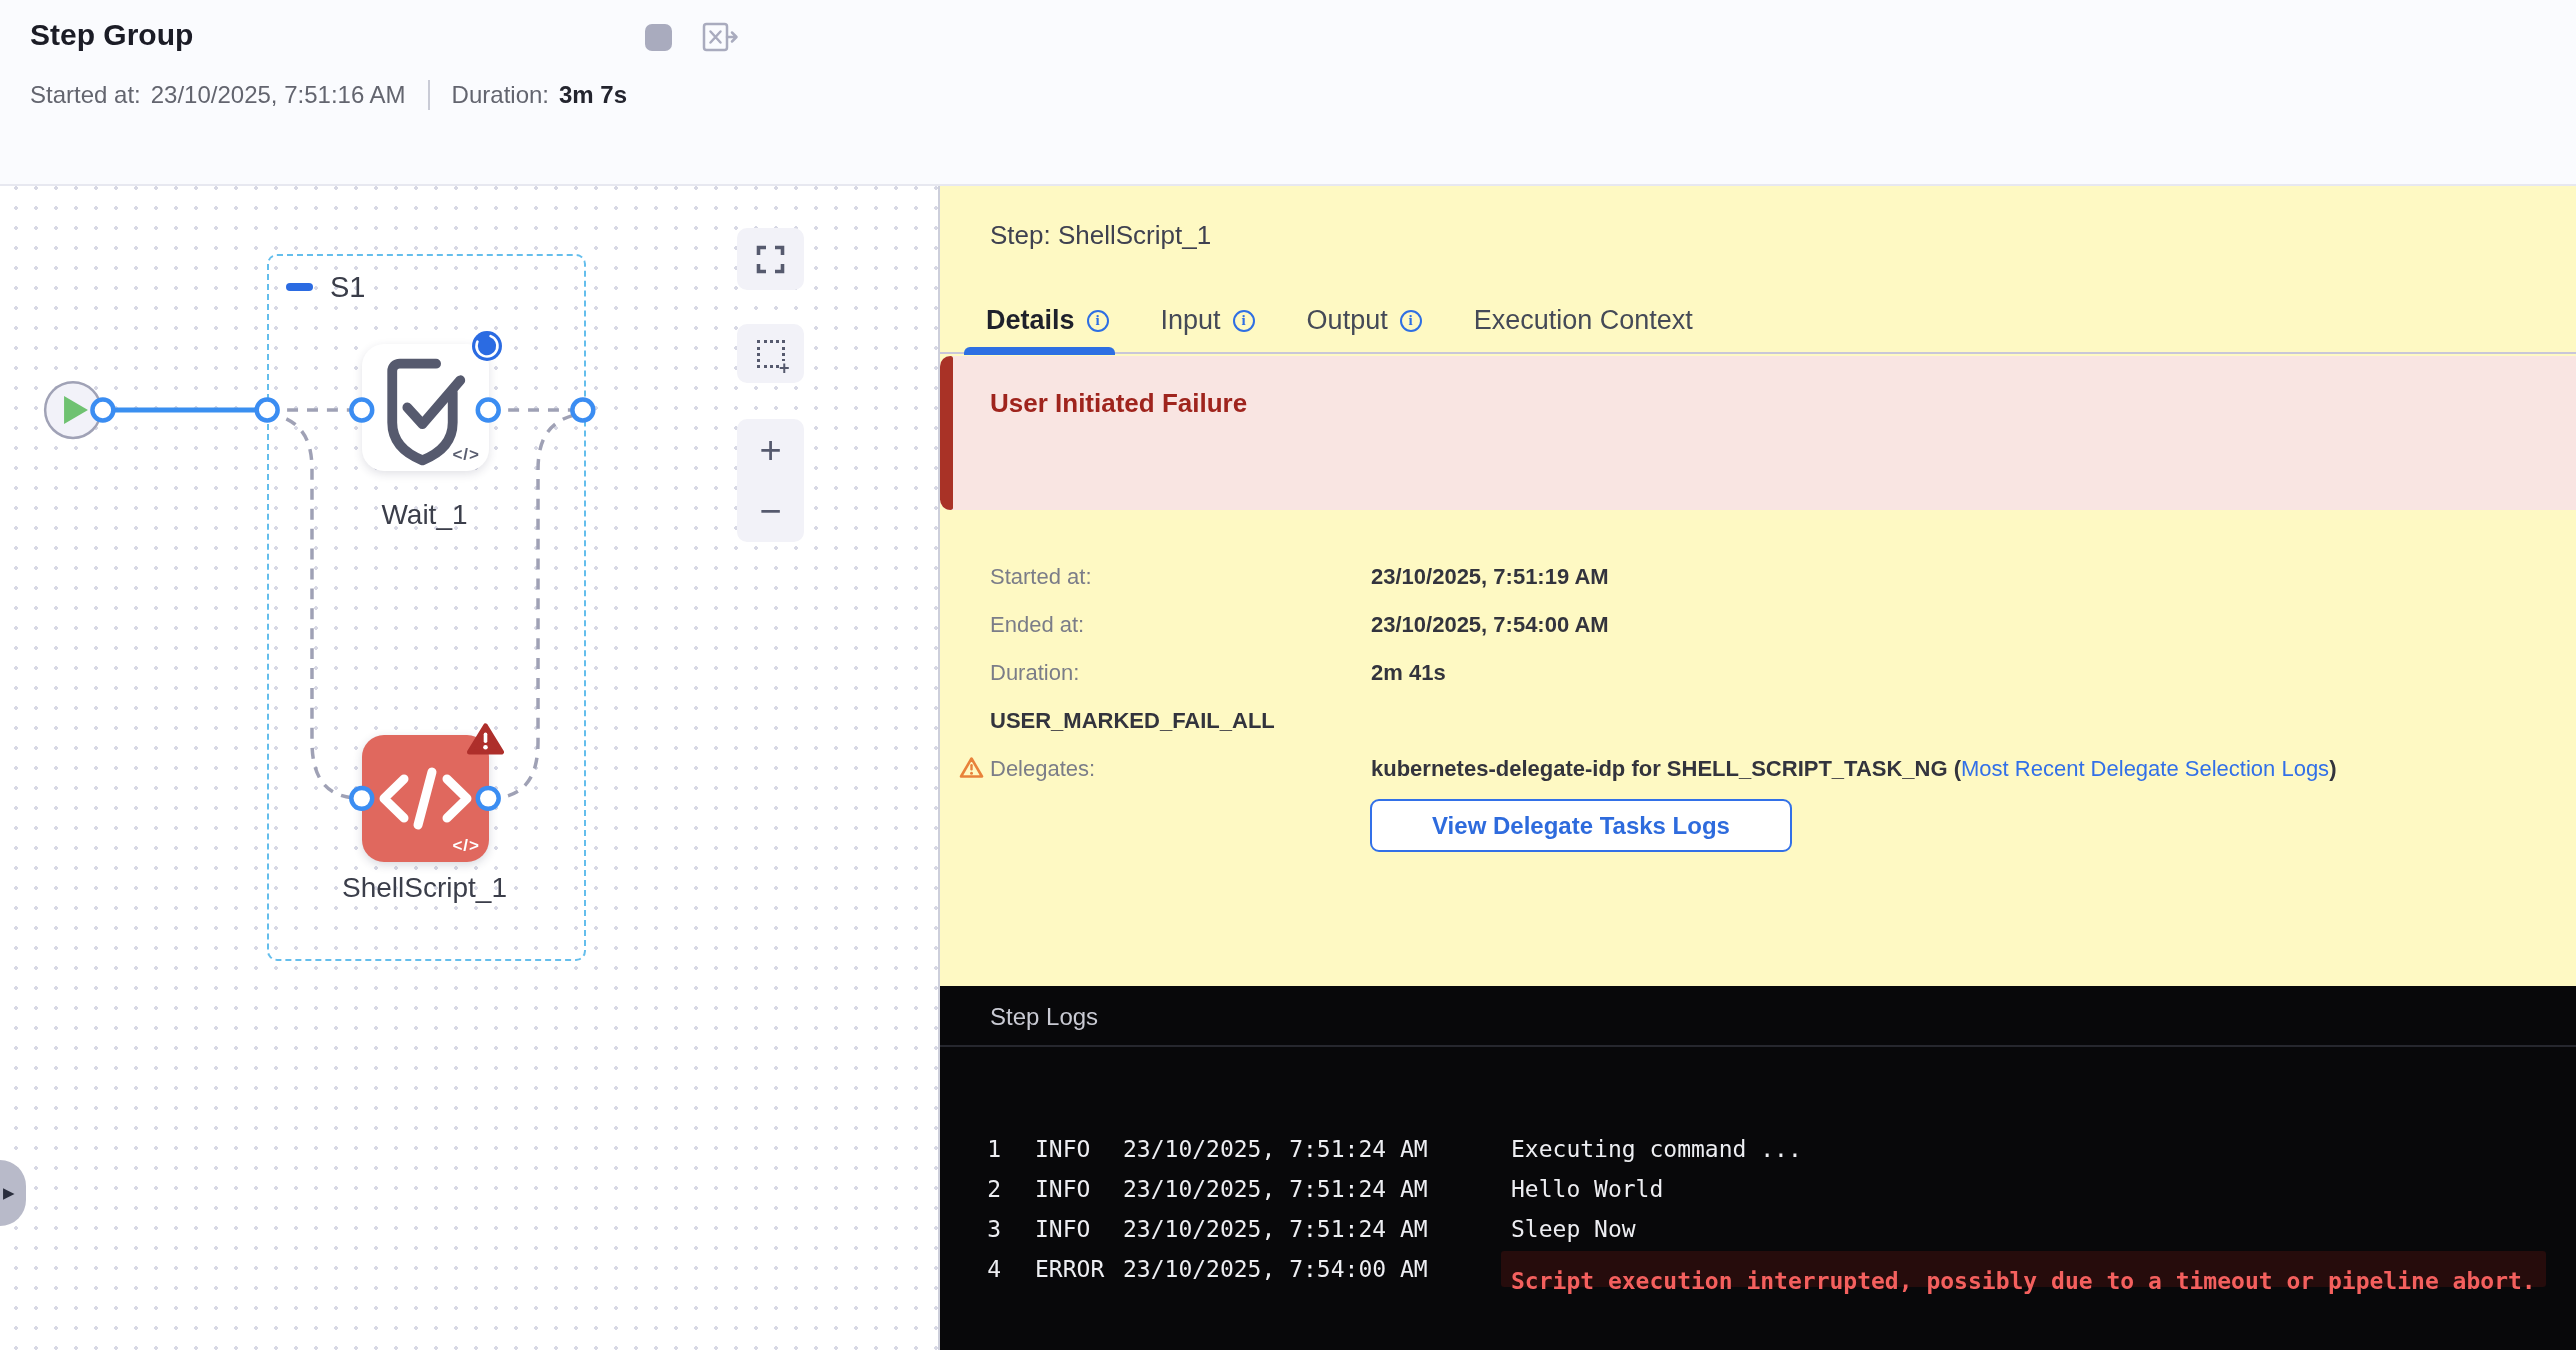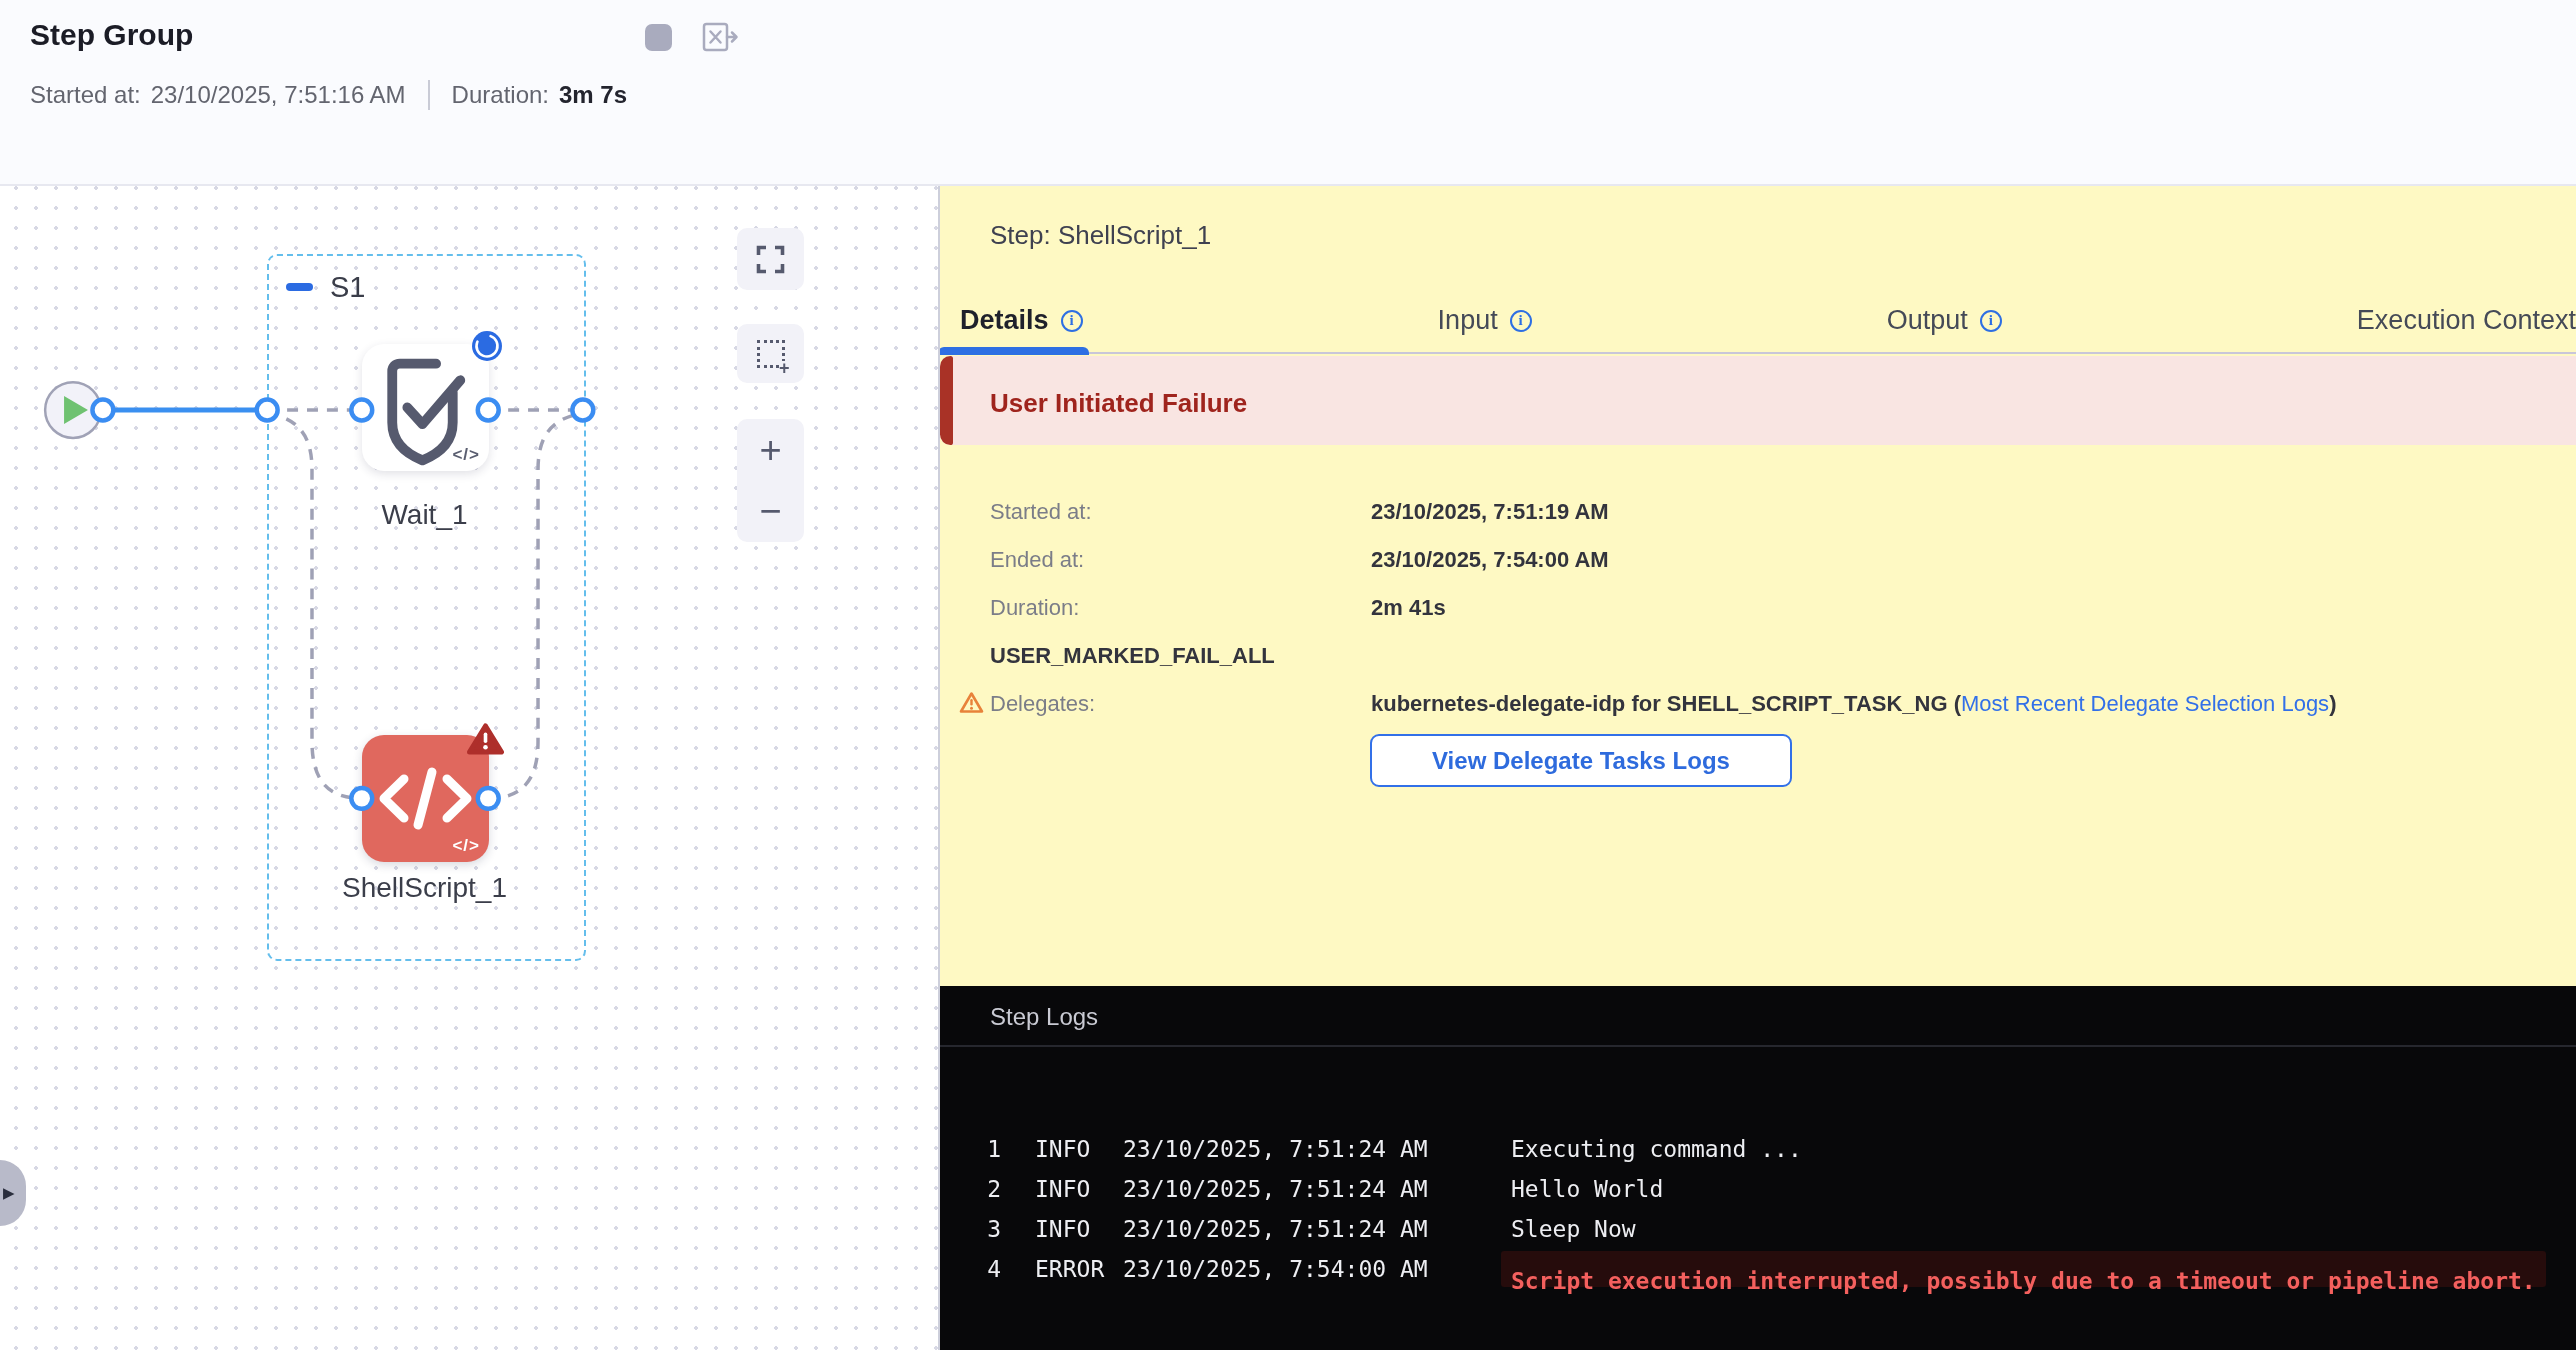--- a/index.html
+++ b/index.html
@@ -52,31 +52,31 @@
   .marquee-shape span { position:absolute; right:-8px; bottom:-10px; font-size:18px; font-weight:bold; color:#565A6E; background:#F2F2F8; line-height:14px; }
   .ctl-zoomgroup { margin-top:36px; width:67px; height:123px; background:#F2F2F8; border-radius:10px; display:flex; flex-direction:column; }
   .ctl-zoomgroup button { flex:1; background:none; border:none; cursor:pointer; color:#565A6E; font-size:38px; font-weight:300; line-height:1; }
   .expand-tab { position:absolute; left:0; top:974px; width:26px; height:66px; background:#B8BAC9; border:none;
     border-radius:0 33px 33px 0; cursor:pointer; color:#2A2E3D; font-size:15px; text-align:left; padding-left:3px; z-index:4; }
 
   
   .panel { position:relative; flex:1; height:1164px; background:#fef9c3; overflow:hidden; }
   .panel-title { margin:34px 0 0 50px; font-size:26px; font-weight:500; color:#3F4150; }
 
-  .tabs-row { display:flex; align-items:flex-end; gap:52px; margin-top:54px; padding-left:20px; border-bottom:2px solid #C9C6D9;justify-content:space-between; }
+  .tabs-row { display:flex; align-items:flex-end; gap:52px; margin-top:54px; padding-left:46px; border-bottom:2px solid #C9C6D9; }
   .tab { position:relative; display:flex; align-items:center; padding-bottom:16px; cursor:pointer; }
   .tab-label { font-size:27px; color:#454A57; }
   .tab.active .tab-label { font-weight:bold; color:#1F212B; }
   .tab.active::after { content:""; position:absolute; left:-22px; right:-6px; bottom:-3px; height:8px;
     background:var(--accent-blue); border-radius:6px 6px 0 0; }
   .info-icon { width:22px; height:22px; margin-left:12px; border:2px solid var(--accent-blue); border-radius:50%;
     color:var(--accent-blue); font-size:15px; font-weight:bold; font-family:"Liberation Serif", serif;
     display:inline-flex; align-items:center; justify-content:center; cursor:pointer; flex:none; }
 
-  .banner { position:relative; margin-top:2px; height:89px; background:var(--banner-bg); border-radius:10px 0 0 10px; }
+  .banner { position:relative; margin-top:2px; height:154px; background:var(--banner-bg); border-radius:10px 0 0 10px; }
   .banner-accent { position:absolute; left:0; top:0; bottom:0; width:13px; background:var(--banner-accent); border-radius:12px 3px 3px 12px; }
   .banner-text { position:absolute; left:50px; top:32px; font-size:26px; font-weight:bold; color:var(--banner-text); }
 
   .details { margin-top:43px; padding-left:50px; }
   .detail-row { position:relative; display:flex; height:48px; line-height:48px; }
   .detail-label { width:381px; flex:none; font-size:22px; font-weight:500; color:var(--label-gray); }
   .detail-value { font-size:22px; font-weight:bold; color:var(--value-dark); }
   .detail-value a { color:var(--link-blue); font-weight:500; text-decoration:none; cursor:pointer; }
   .warn-slot { position:absolute; left:-31px; top:11px; line-height:0; }
 

